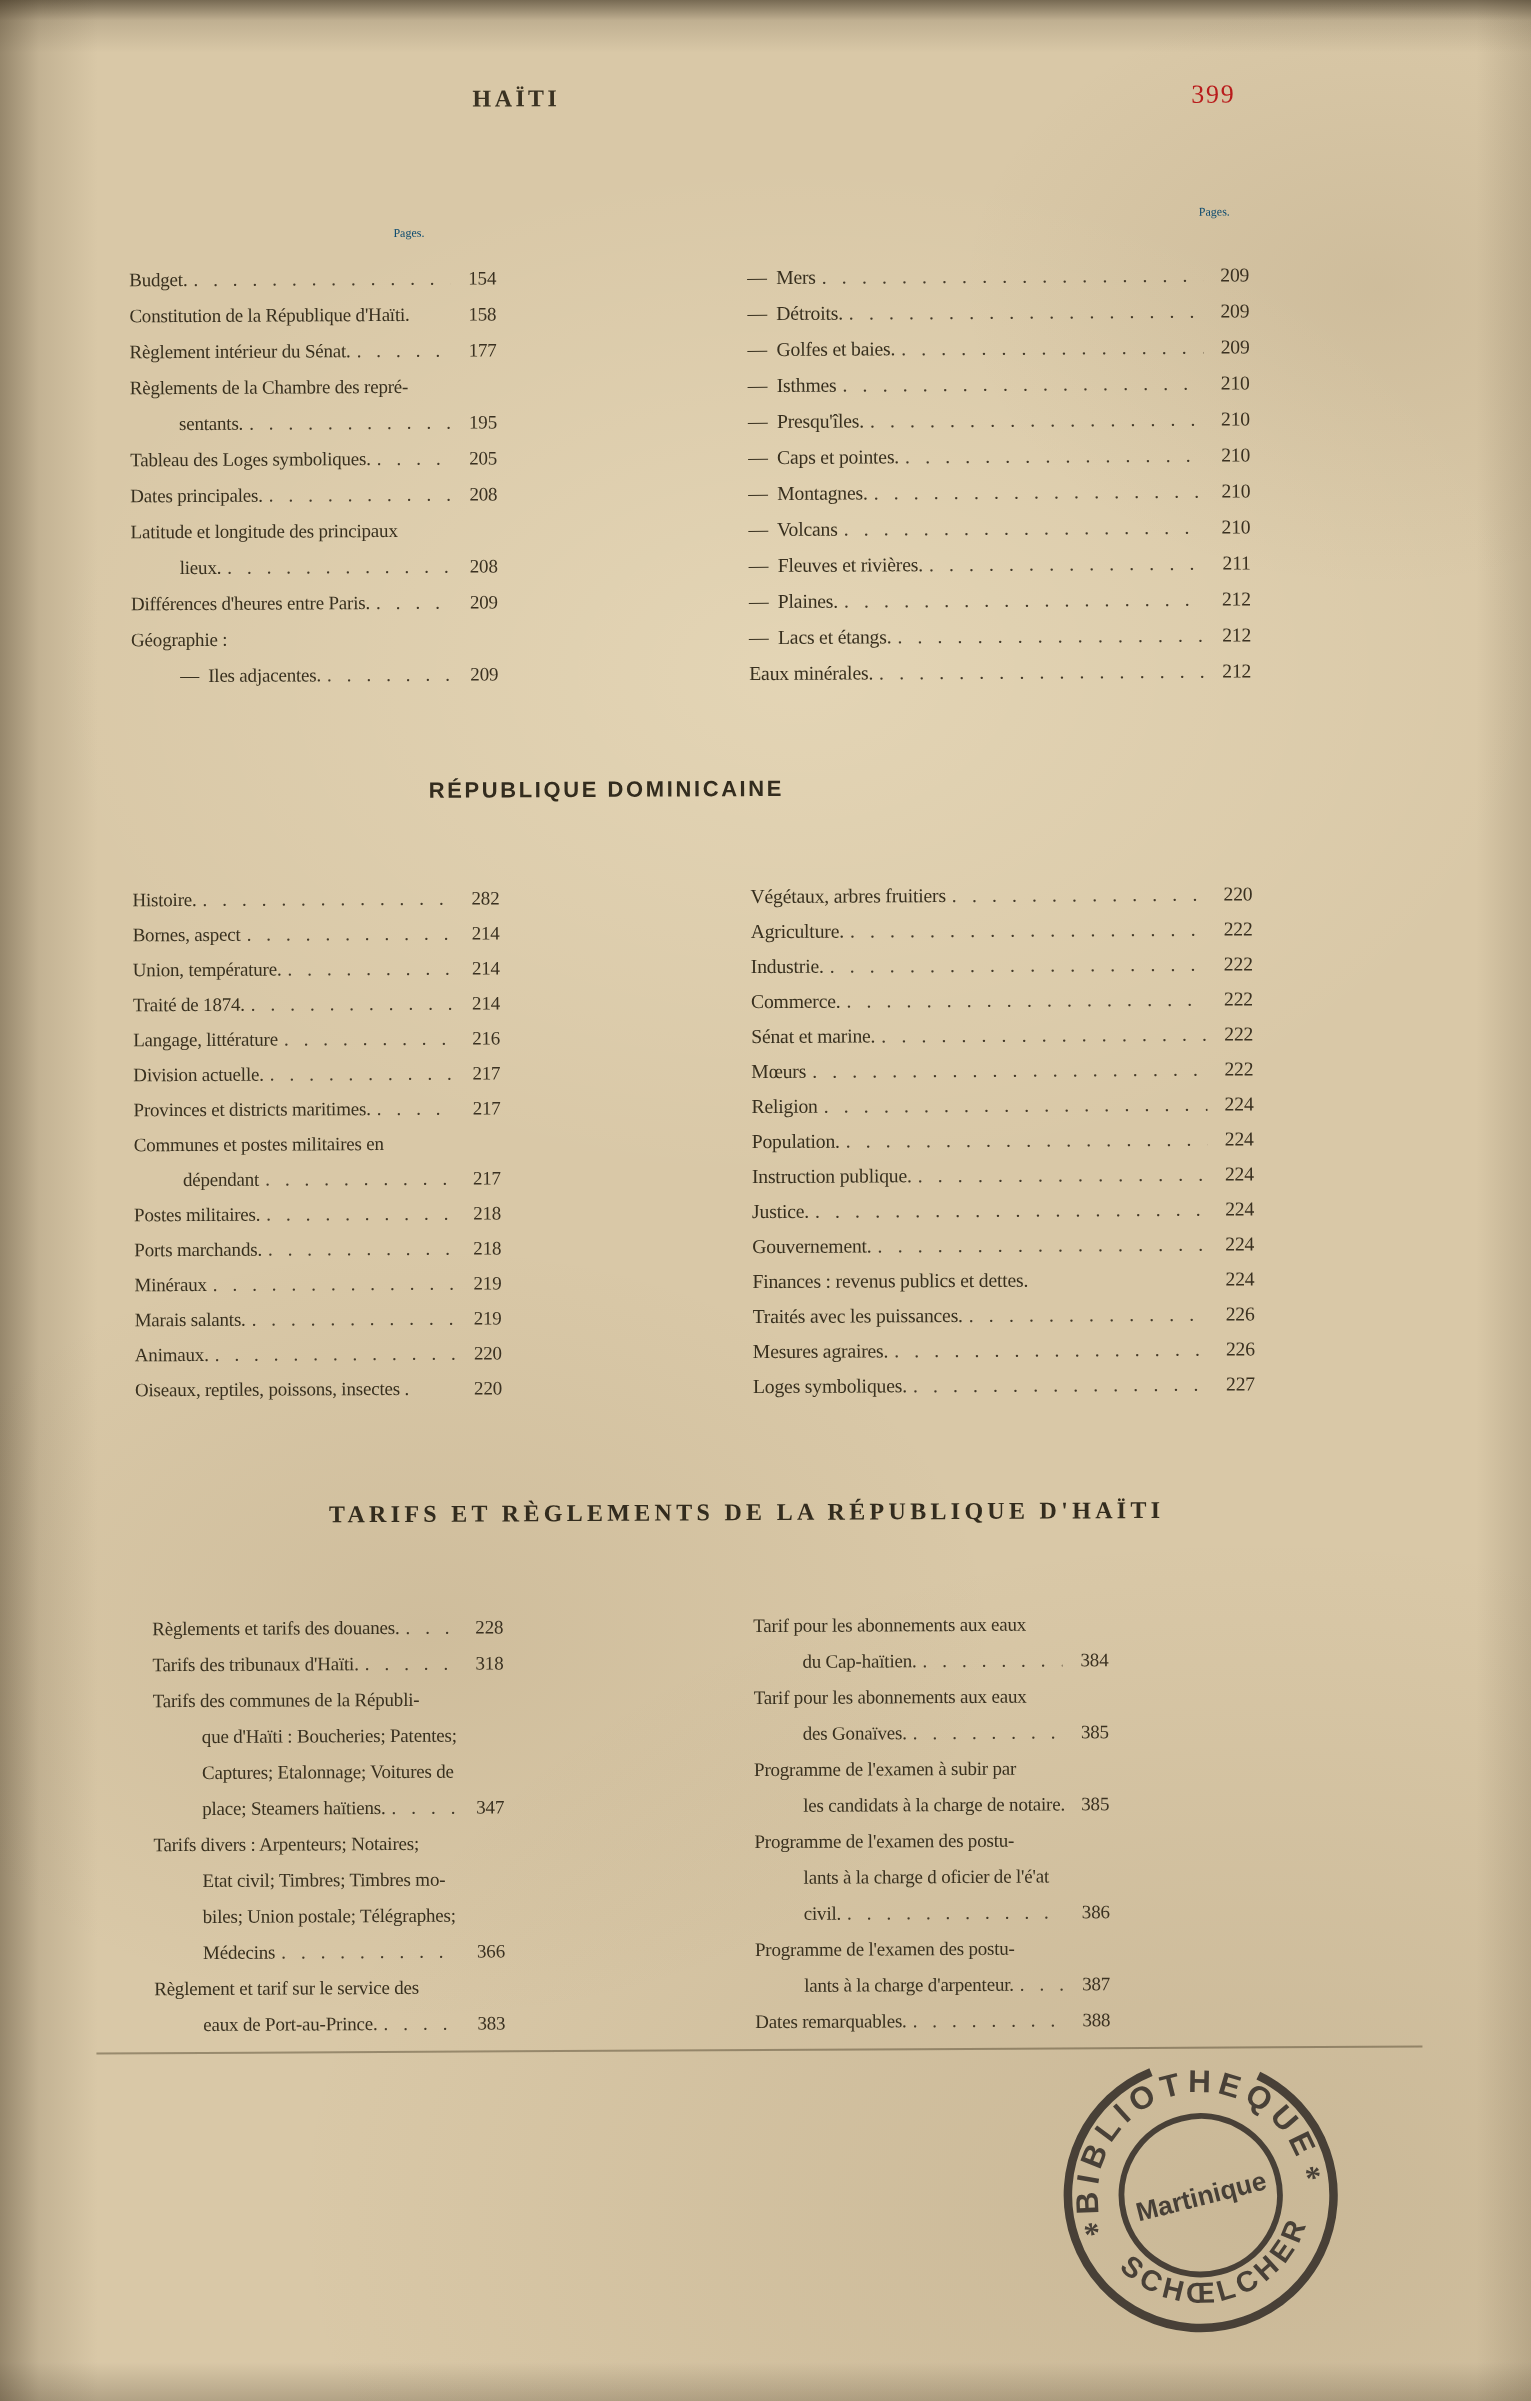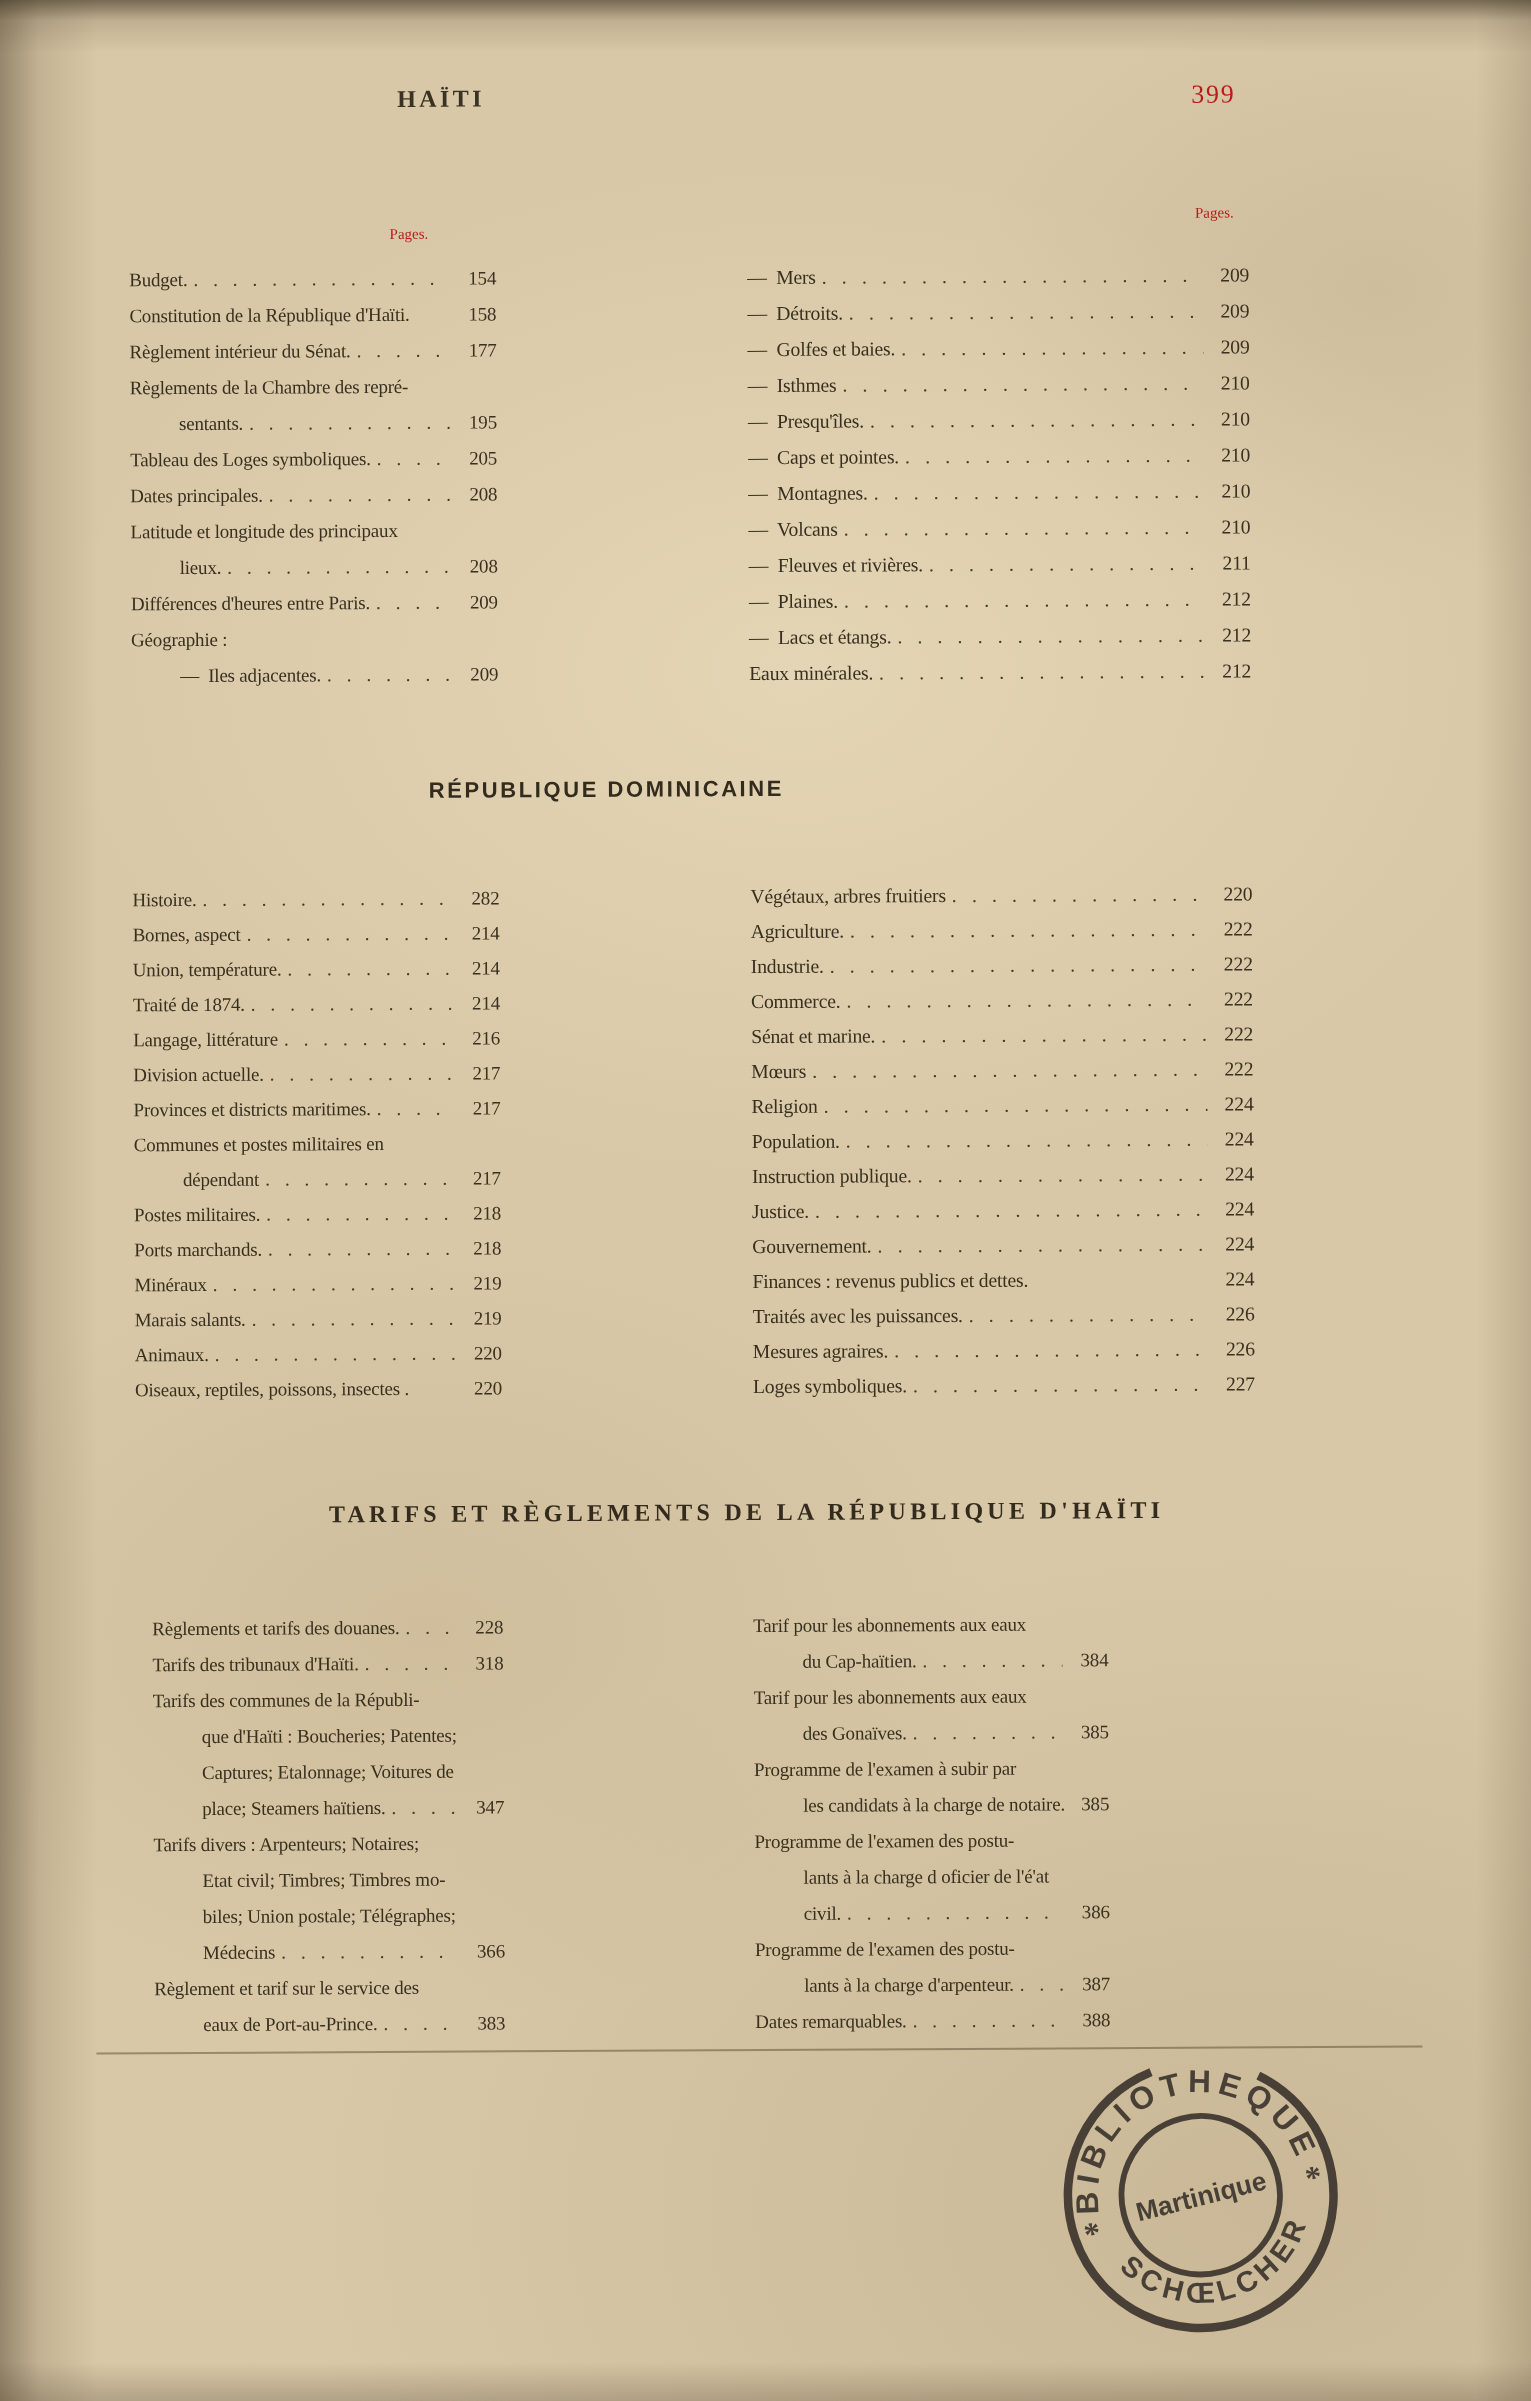--- a/index.html
+++ b/index.html
@@ -15,25 +15,25 @@
       radial-gradient(1285px 899px at 82% 92%, rgba(108,86,52,.14), transparent 75%),
       radial-gradient(599px 428px at 90% 12%, rgba(112,90,56,.10), transparent 70%),
       linear-gradient(90deg, rgba(58,45,26,.42), rgba(58,45,26,.14) 39px, rgba(58,45,26,0) 98px),
       linear-gradient(180deg, rgba(38,28,14,.55), rgba(38,28,14,.14) 20.6px, rgba(38,28,14,0) 53px),
       linear-gradient(0deg, rgba(38,28,14,.22), rgba(38,28,14,0) 39px),
       linear-gradient(270deg, rgba(58,45,26,.16), rgba(58,45,26,0) 55px),
       #d9c8a7;
   }
   .content{position:absolute;inset:0;transform:rotate(-0.3deg);}
   .running-title{
-    position:absolute;left:403px;top:84px;width:163px;text-align:left;
+    position:absolute;left:403px;top:84px;width:163px;text-align:right;
     font-size:24px;letter-spacing:3.4px;color:#3a3222;font-weight:bold;font-weight:600;
   }
   .folio{position:absolute;left:1197px;top:82px;font-size:26px;letter-spacing:1.7px;color:#b91c1c;}
-  .pages-label{position:absolute;font-size:15px;color:#b91c1c;}
+  .pages-label{position:absolute;font-size:12px;color:#0c4a6e;}
   .pages-label.pl-left{left:367px;top:224px;width:94px;text-align:center;}
   .pages-label.pl-right{left:1168px;top:207px;width:103px;text-align:center;}
 
   .heading-2{
     position:absolute;left:343px;top:776px;width:531px;text-align:center;
     font-family:"Liberation Sans","DejaVu Sans",sans-serif;
     font-weight:bold;font-size:22px;letter-spacing:2.6px;color:#332c1e;
   }
   .heading-3{
     position:absolute;left:214px;top:1499px;width:1062px;text-align:center;

